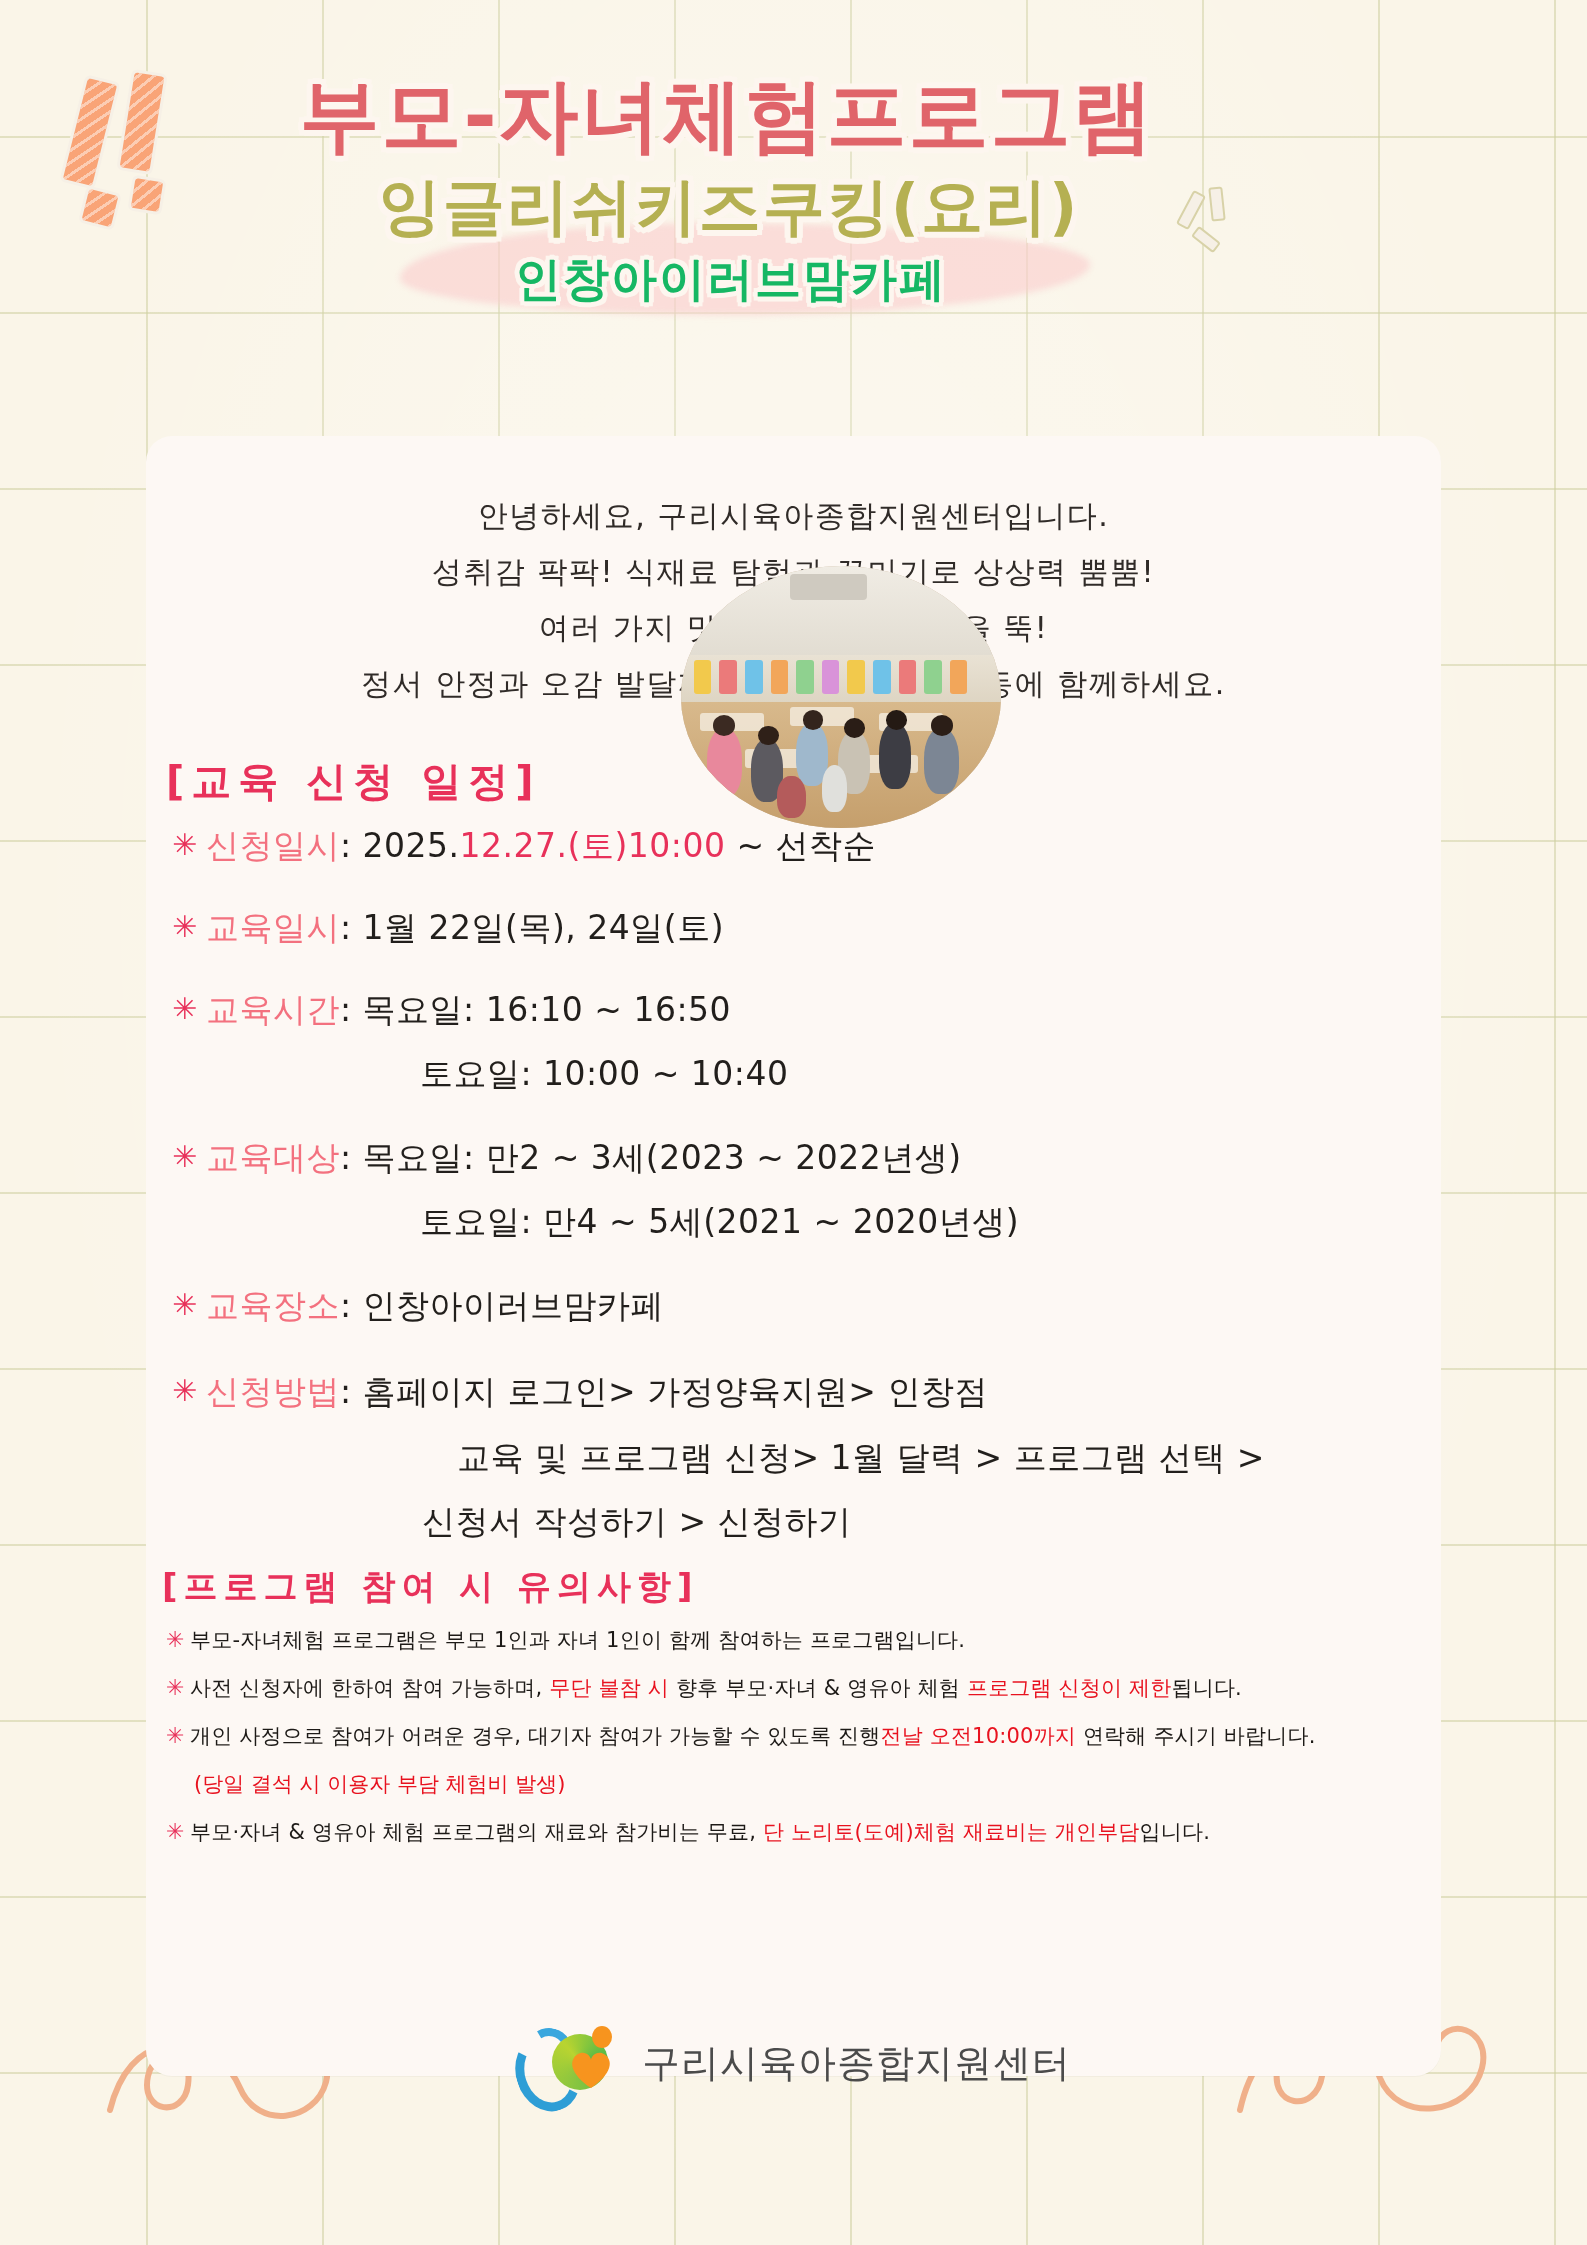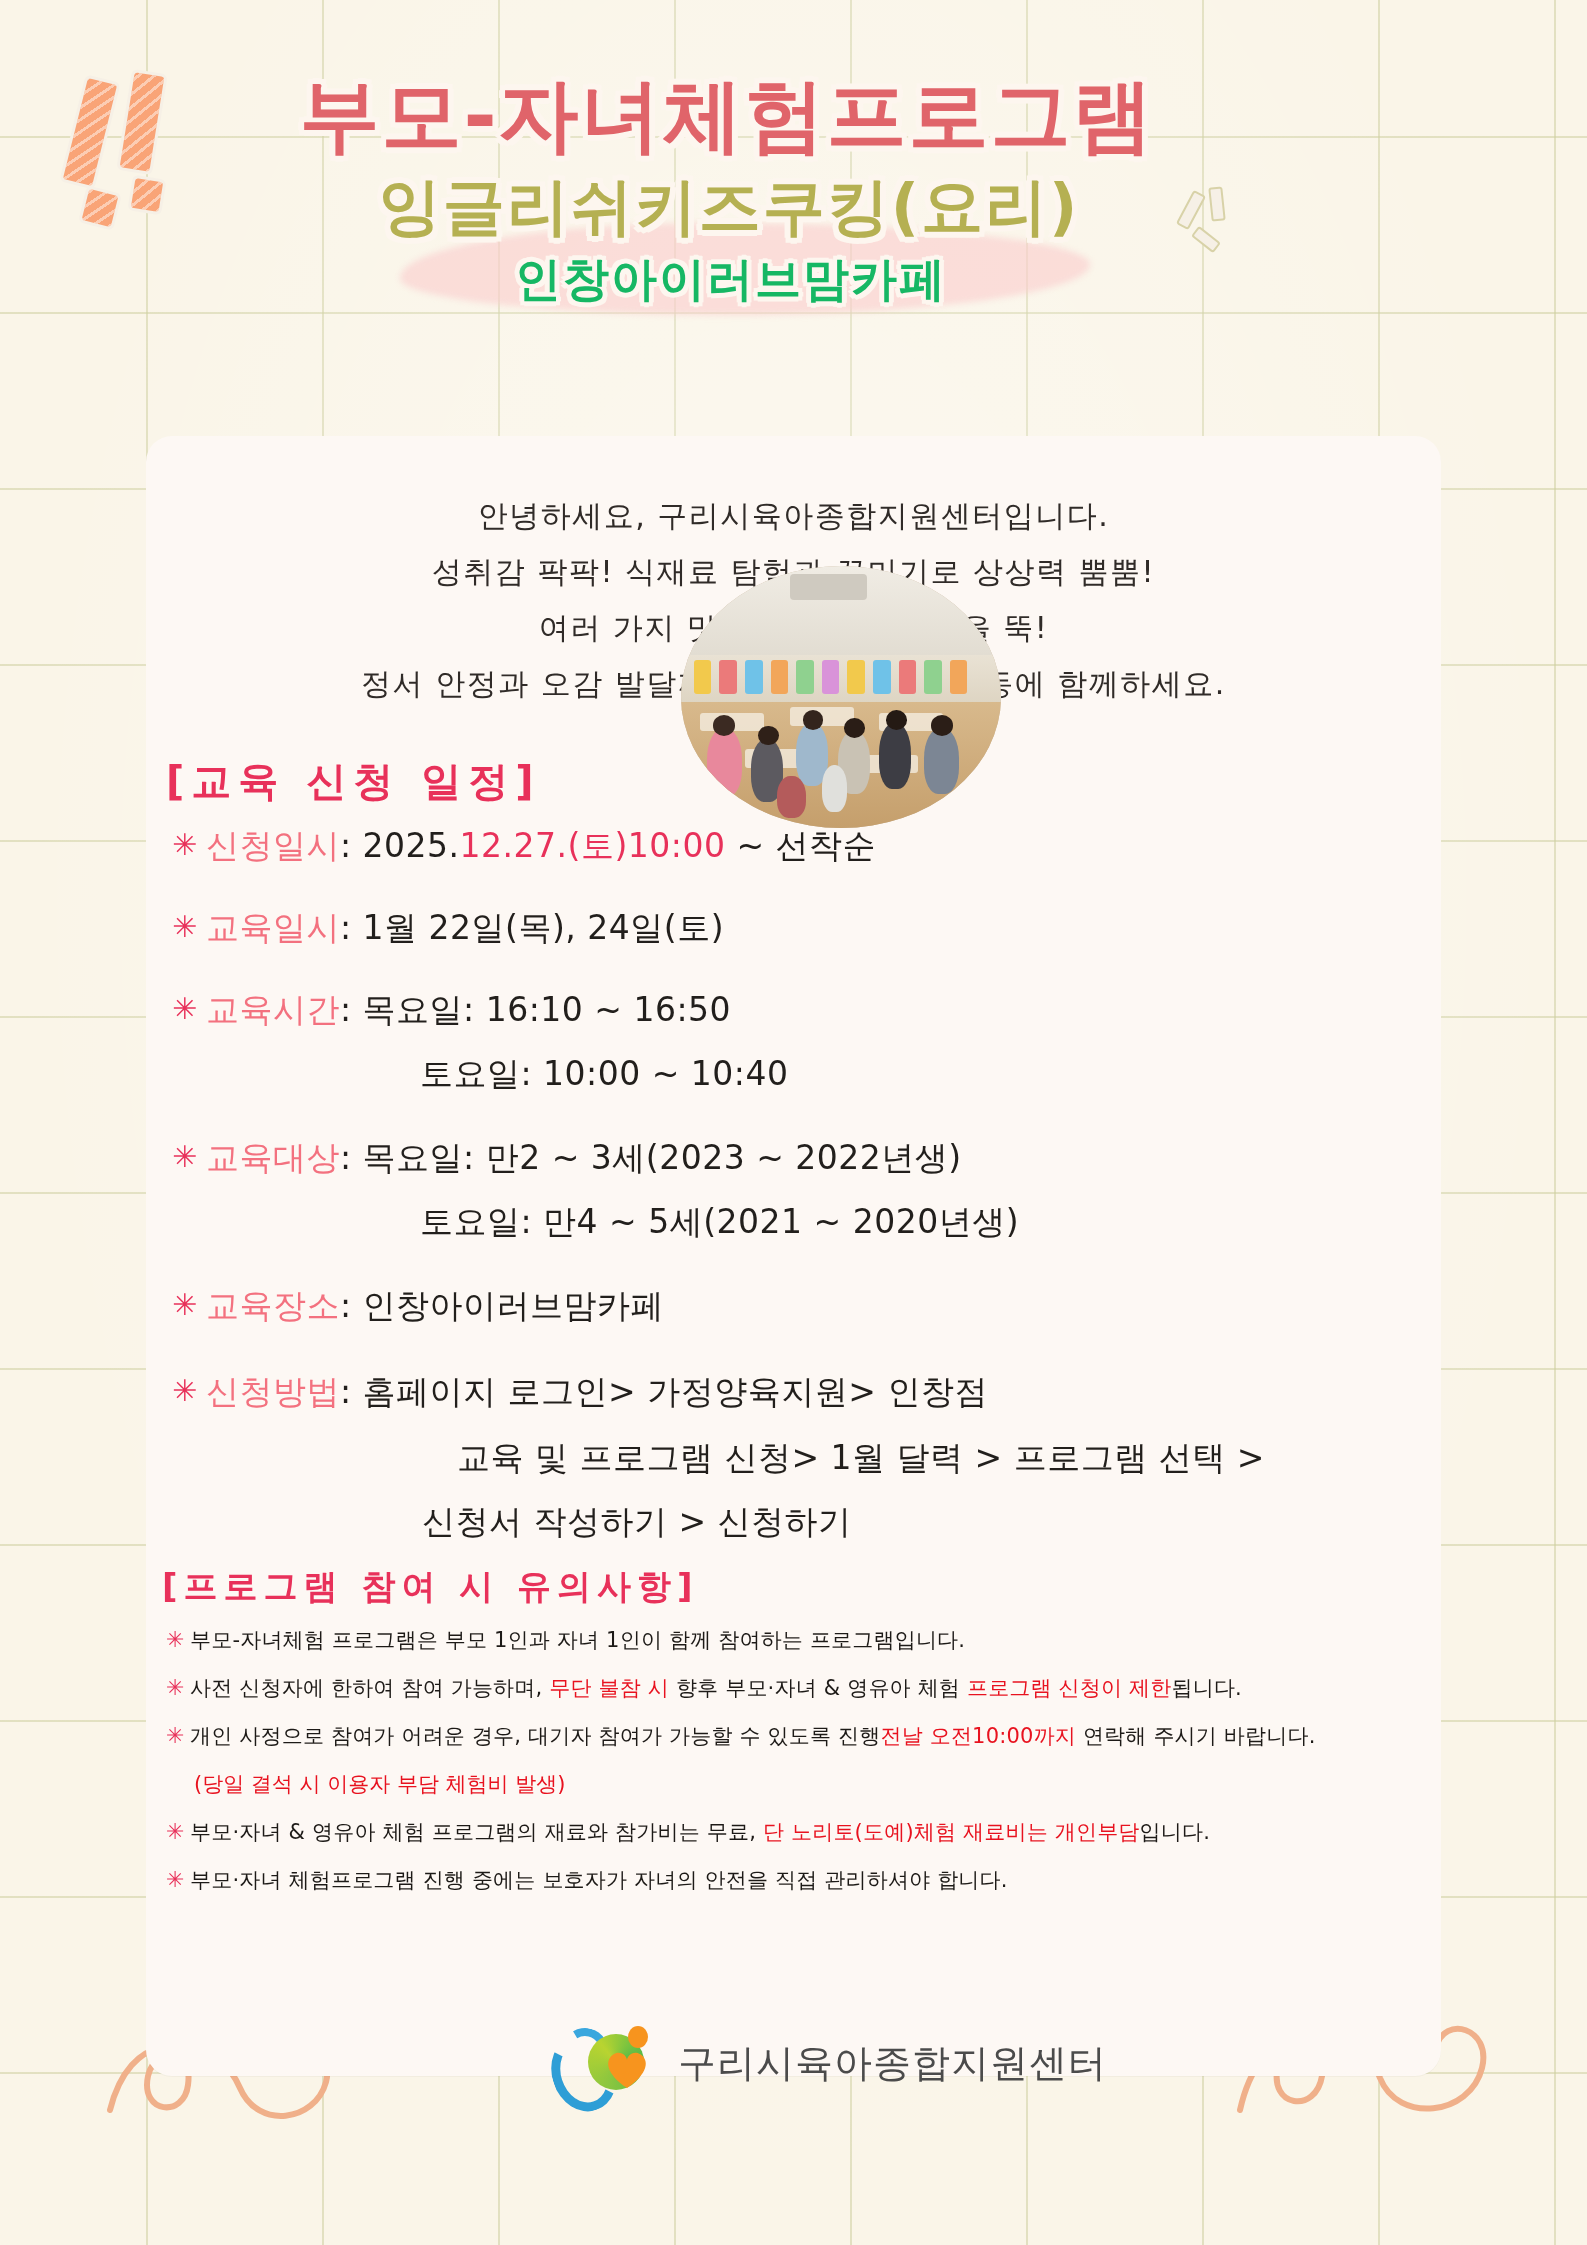--- a/index.html
+++ b/index.html
@@ -210,21 +210,20 @@
 
   
   #footer-logo {
     position: absolute;
     left: 0; top: 1540px;
     width: 1295px;
     display: flex;
     align-items: center;
     justify-content: center;
     gap: 18px;
-    padding-left: 36px;
   }
   #logo-mark { position: relative; width: 108px; height: 74px; }
   #logo-s {
     position:absolute; left:0; top:8px; width:46px; height:60px;
     border:9px solid #2e9ed6; border-right-color:transparent; border-top-color:transparent;
     border-radius:50%; transform: rotate(-18deg);
   }
   #logo-s2 {
     position:absolute; left:10px; top:2px; width:30px; height:30px;
     border:8px solid #3aa7de; border-bottom-color:transparent; border-left-color:transparent;
@@ -377,23 +376,20 @@
   <div class="note" style="top:1286px;">
     <span class="note-star">✳</span><span>개인 사정으로 참여가 어려운 경우, 대기자 참여가 가능할 수 있도록 진행</span><span class="r">전날 오전10:00까지</span><span> 연락해 주시기 바랍니다.</span>
   </div>
 
   <div class="note-indent" style="top:1334px;">(당일 결석 시 이용자 부담 체험비 발생)</div>
 
   <div class="note" style="top:1382px;">
     <span class="note-star">✳</span><span>부모·자녀 &amp; 영유아 체험 프로그램의 재료와 참가비는 무료, </span><span class="r">단 노리토(도예)체험  재료비는 개인부담</span><span>입니다.</span>
   </div>
 
-  <div class="note" style="top:1430px;">
-    <span class="note-star">✳</span><span>부모·자녀 체험프로그램 진행 중에는 보호자가 자녀의 안전을 직접 관리하셔야 합니다.</span>
-  </div>
 
 
 
 </div>
 
 <div id="footer-logo" style="position:absolute; left:146px; top:2026px; width:1295px;">
   <div id="logo-mark">
     <div id="logo-s"></div>
     <div id="logo-s2"></div>
     <div id="logo-green"></div>

